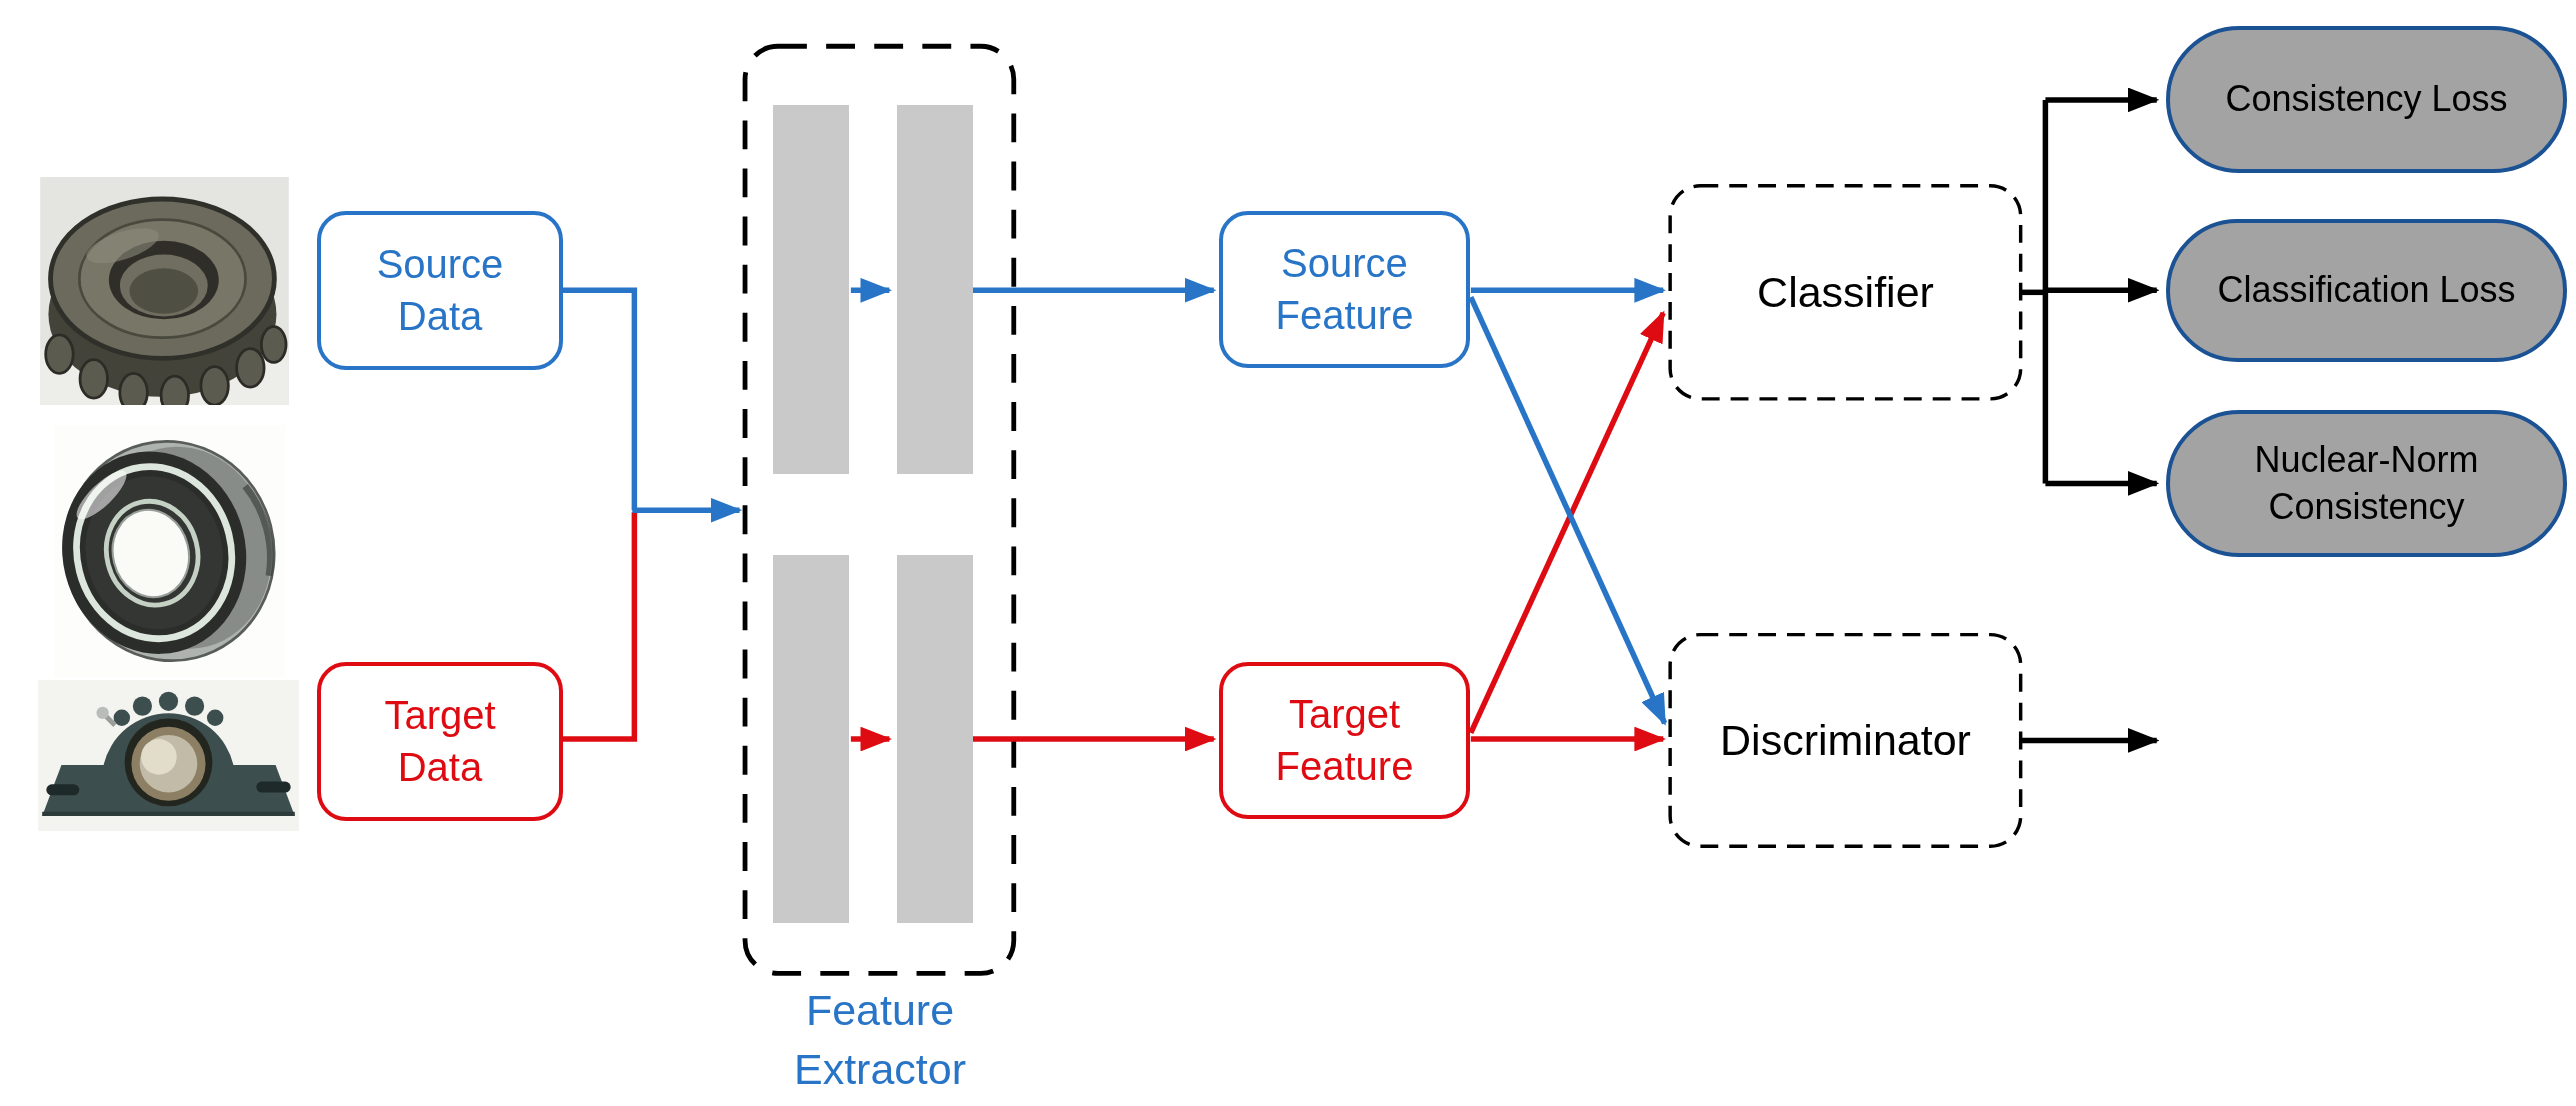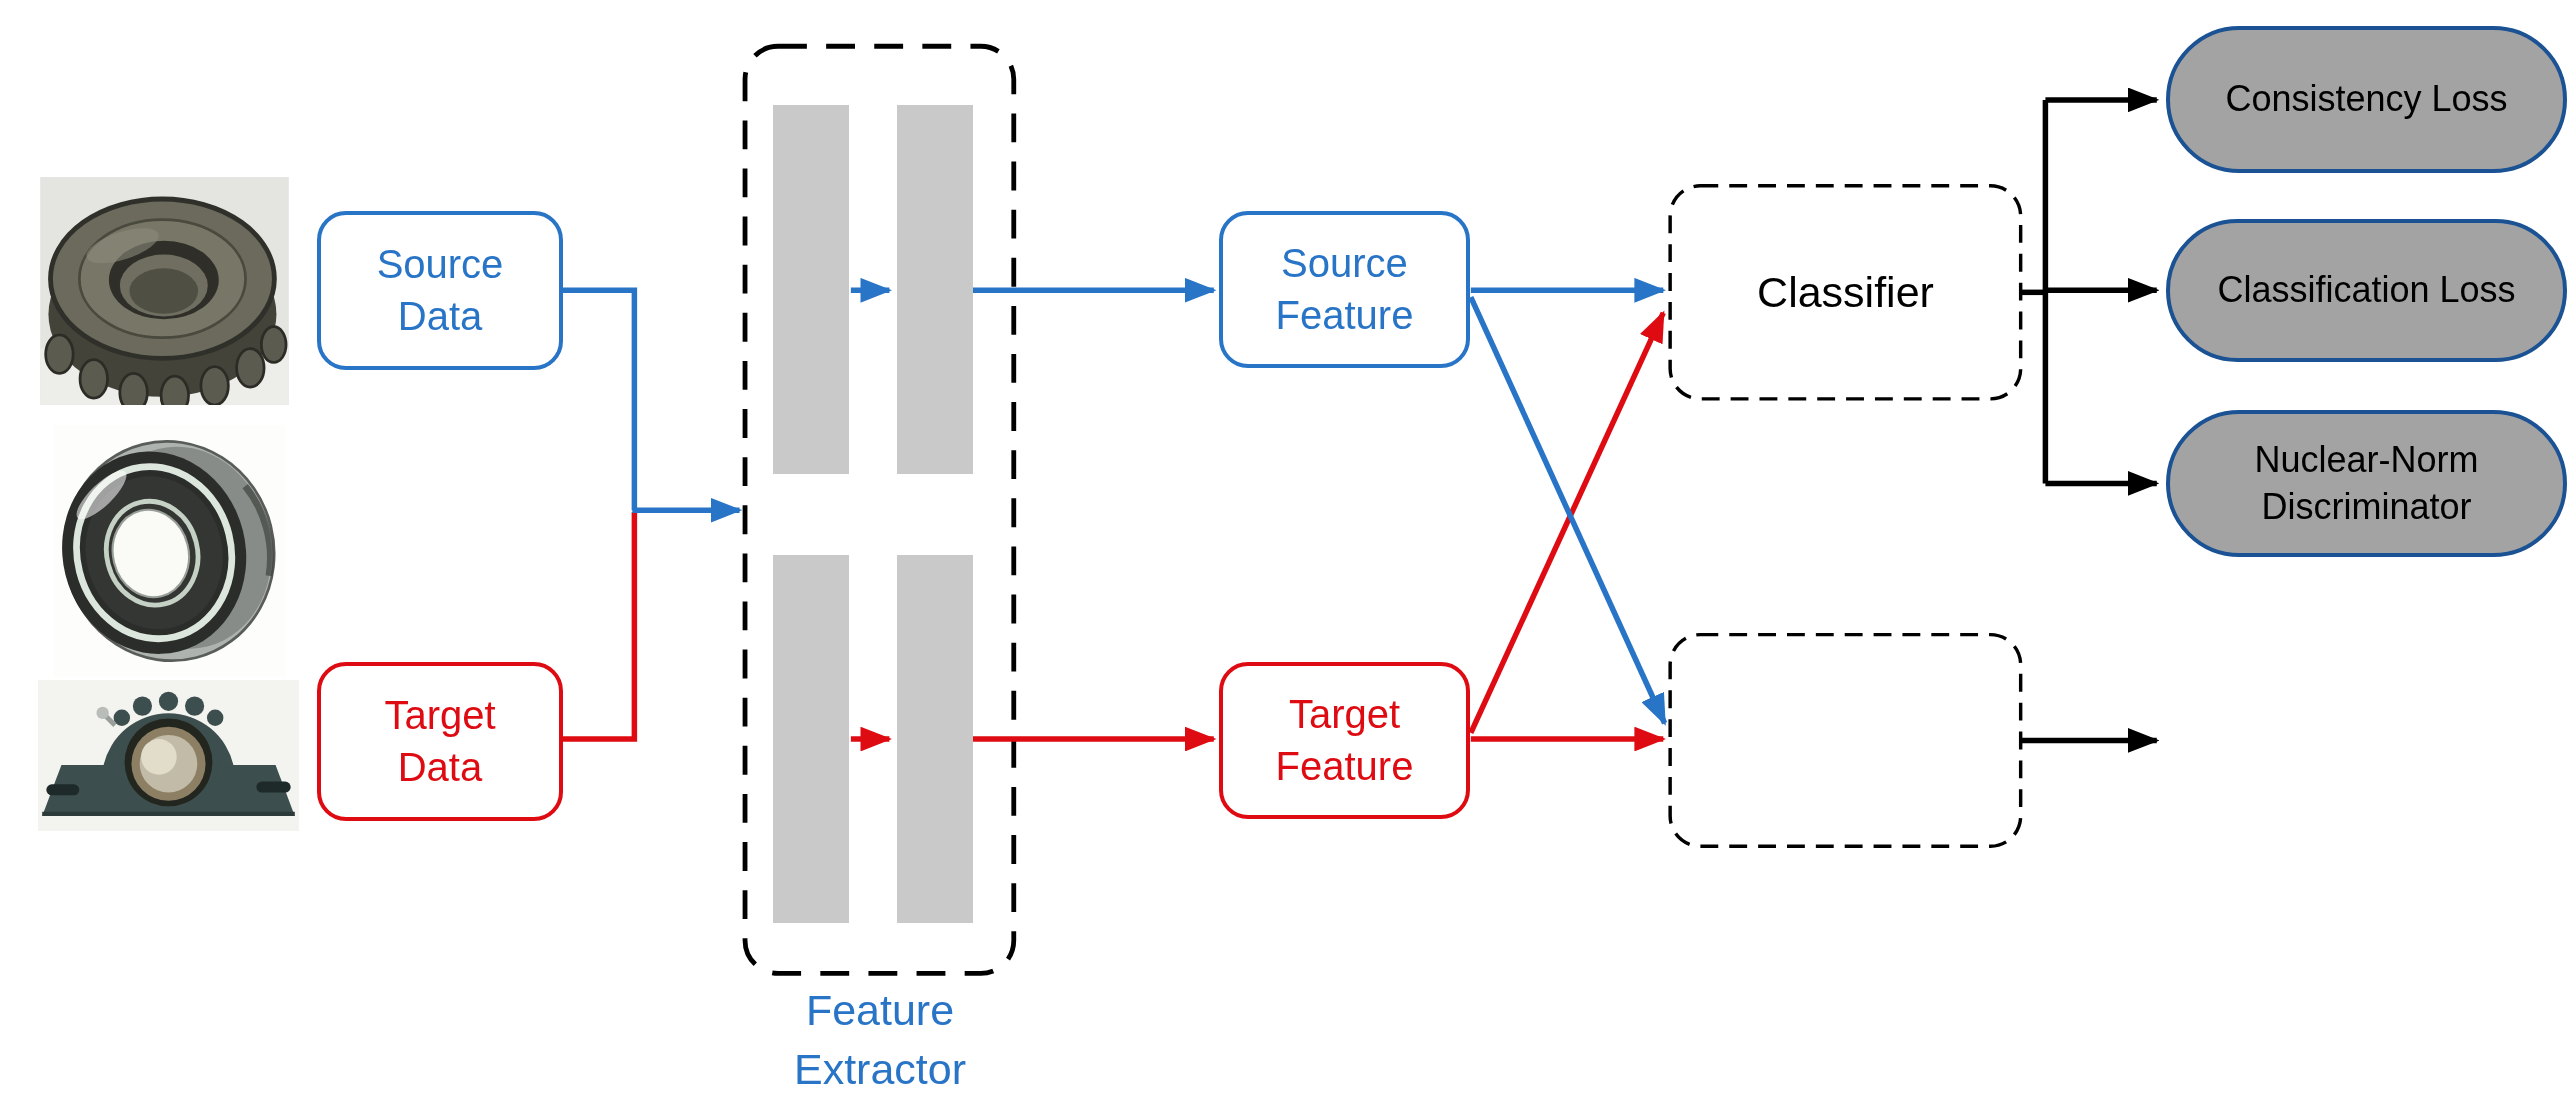--- a/index.html
+++ b/index.html
@@ -154,29 +154,30 @@
   <div class="bar" style="left:773px;top:105px;width:76px;height:369px"></div>
   <div class="bar" style="left:897px;top:105px;width:76px;height:369px"></div>
   <div class="bar" style="left:773px;top:555px;width:76px;height:368px"></div>
   <div class="bar" style="left:897px;top:555px;width:76px;height:368px"></div>
 
   <div class="fe-label" style="left:708px;top:981px;width:344px">Feature
 Extractor</div>
 
   <div class="dashed-label" style="left:1670px;top:186px;width:351px;height:213px">Classifier</div>
 
+  <div class="dashed-label" style="left:1670px;top:634px;width:351px;height:212px">Discriminator</div>
 
   <div class="stadium" style="left:2166px;top:26px;width:401px;height:147px">
     <span>Consistency Loss</span>
   </div>
 
   <div class="stadium" style="left:2166px;top:219px;width:401px;height:143px">
     <span>Classification Loss</span>
   </div>
 
   <div class="stadium" style="left:2166px;top:410px;width:401px;height:147px">
     <span>Nuclear-Norm
-Discriminator</span>
+Consistency</span>
   </div>
 
 
 </div>
 
 
 </body></html>

